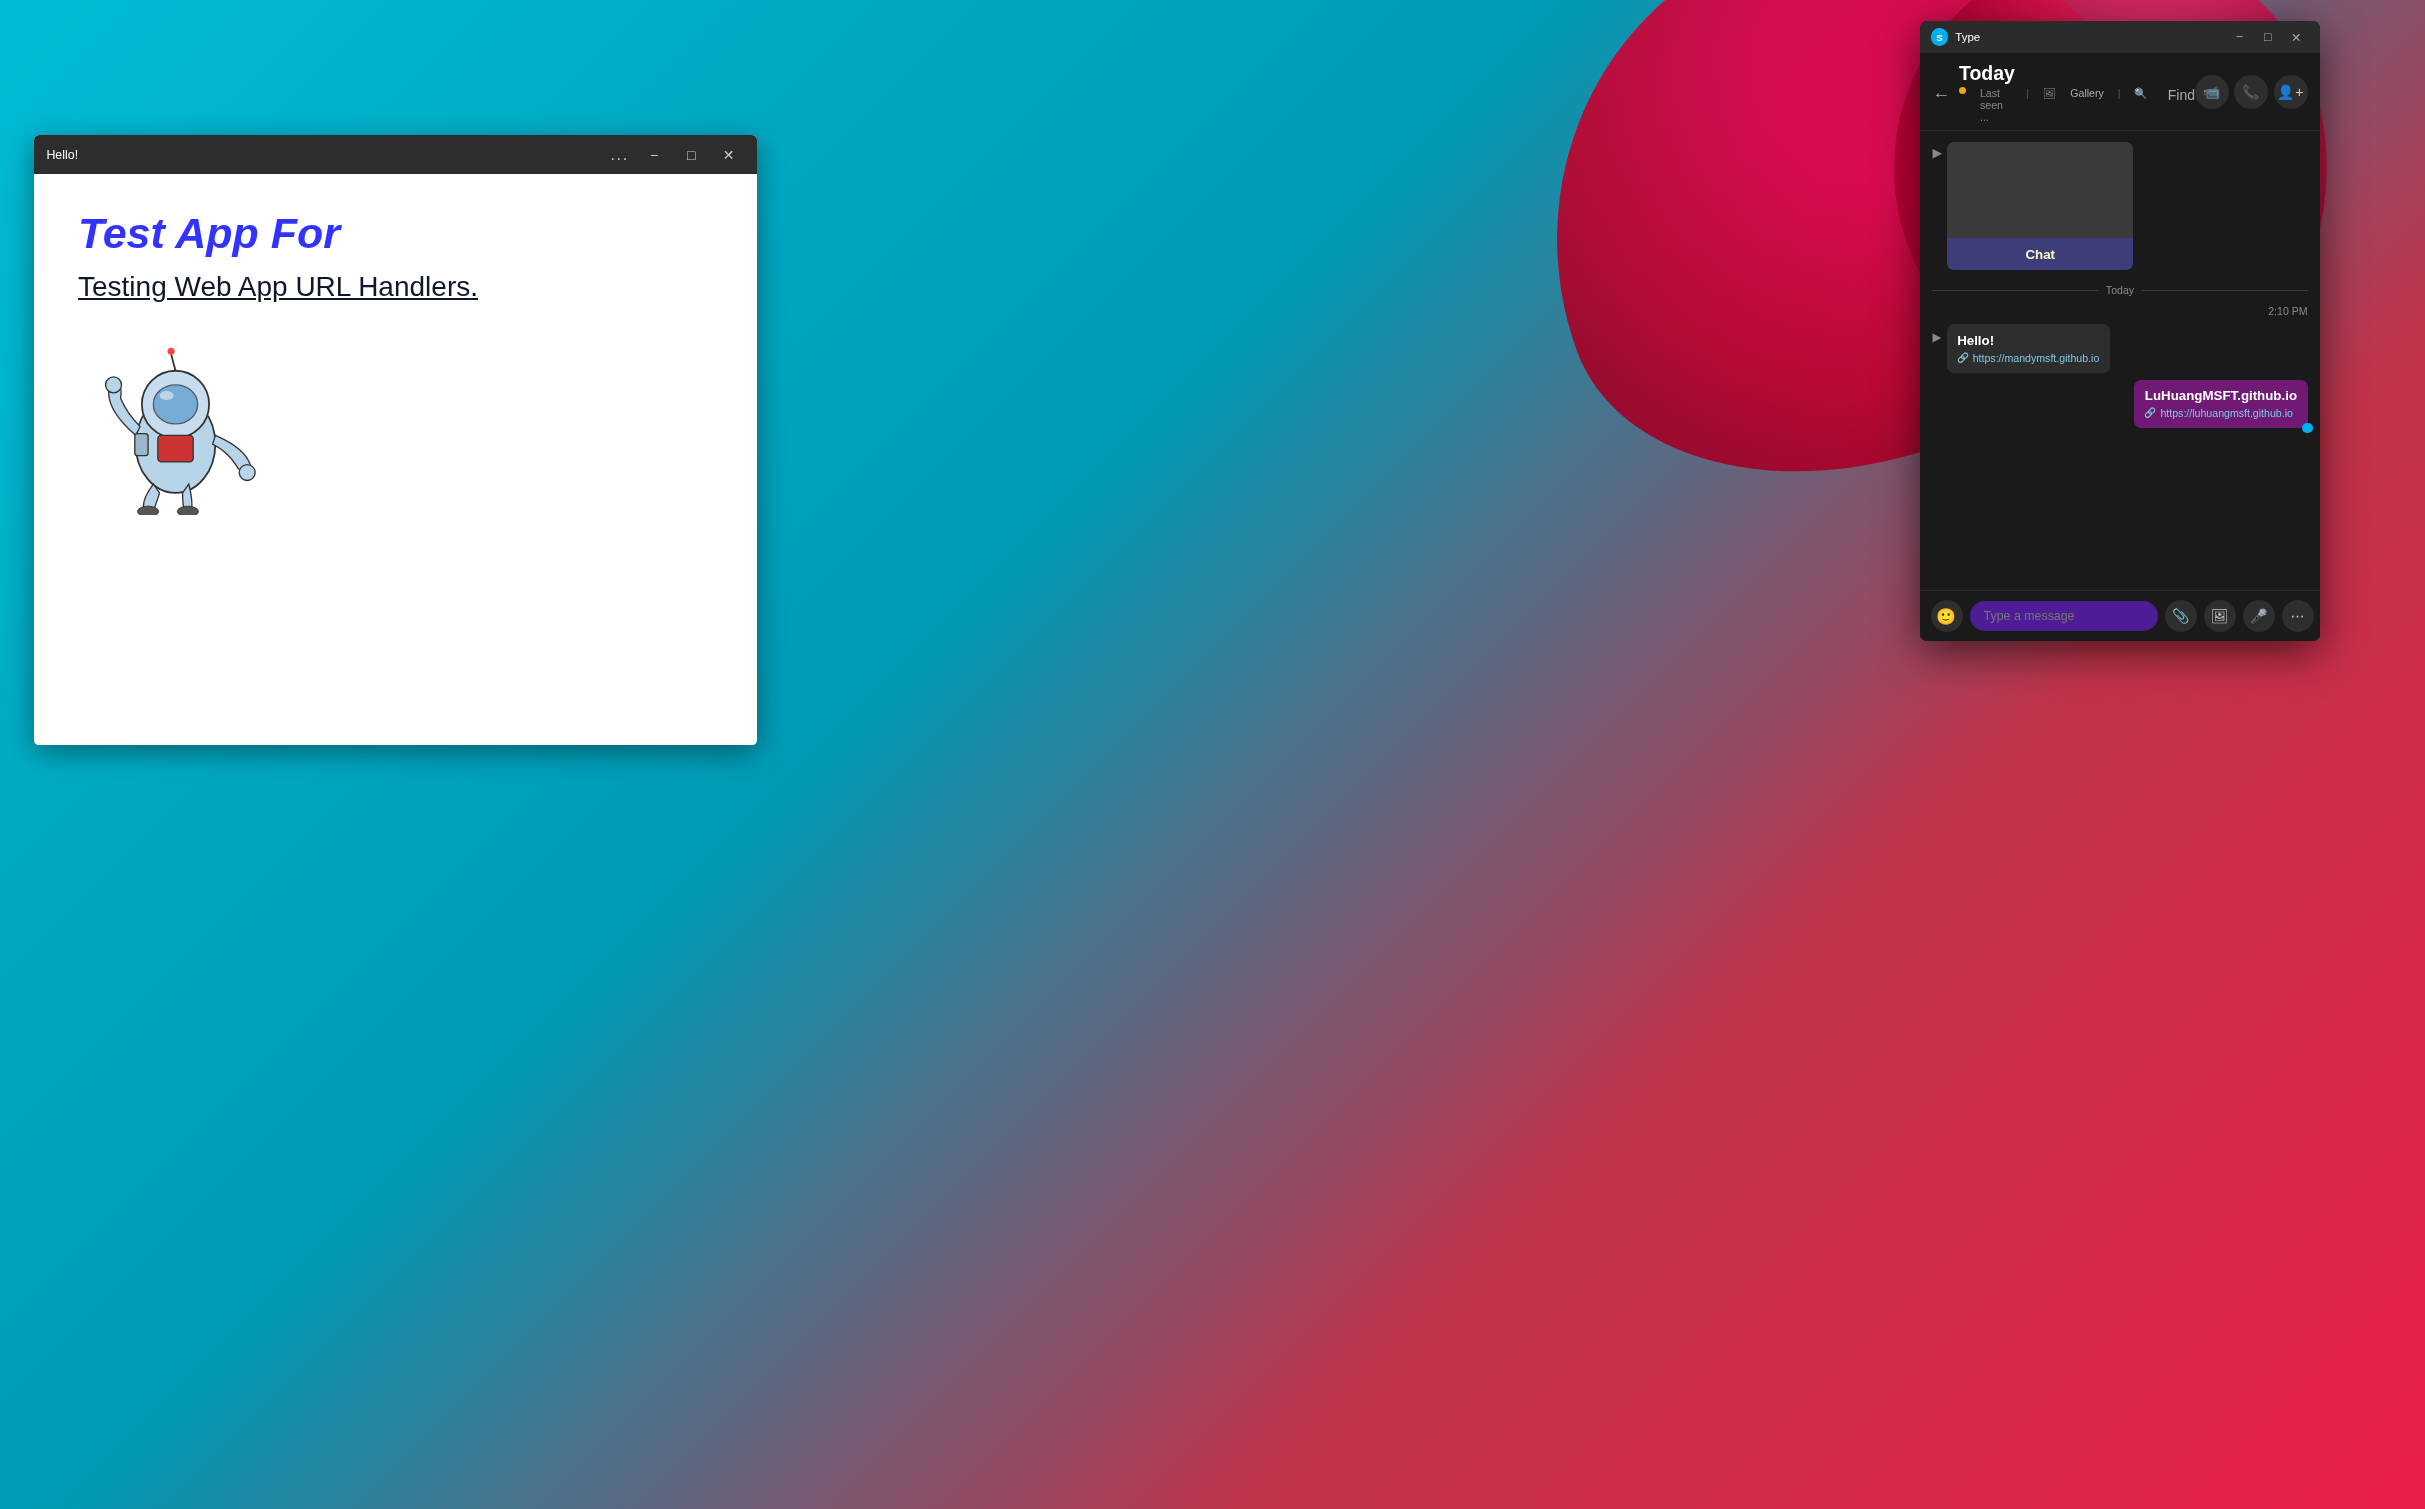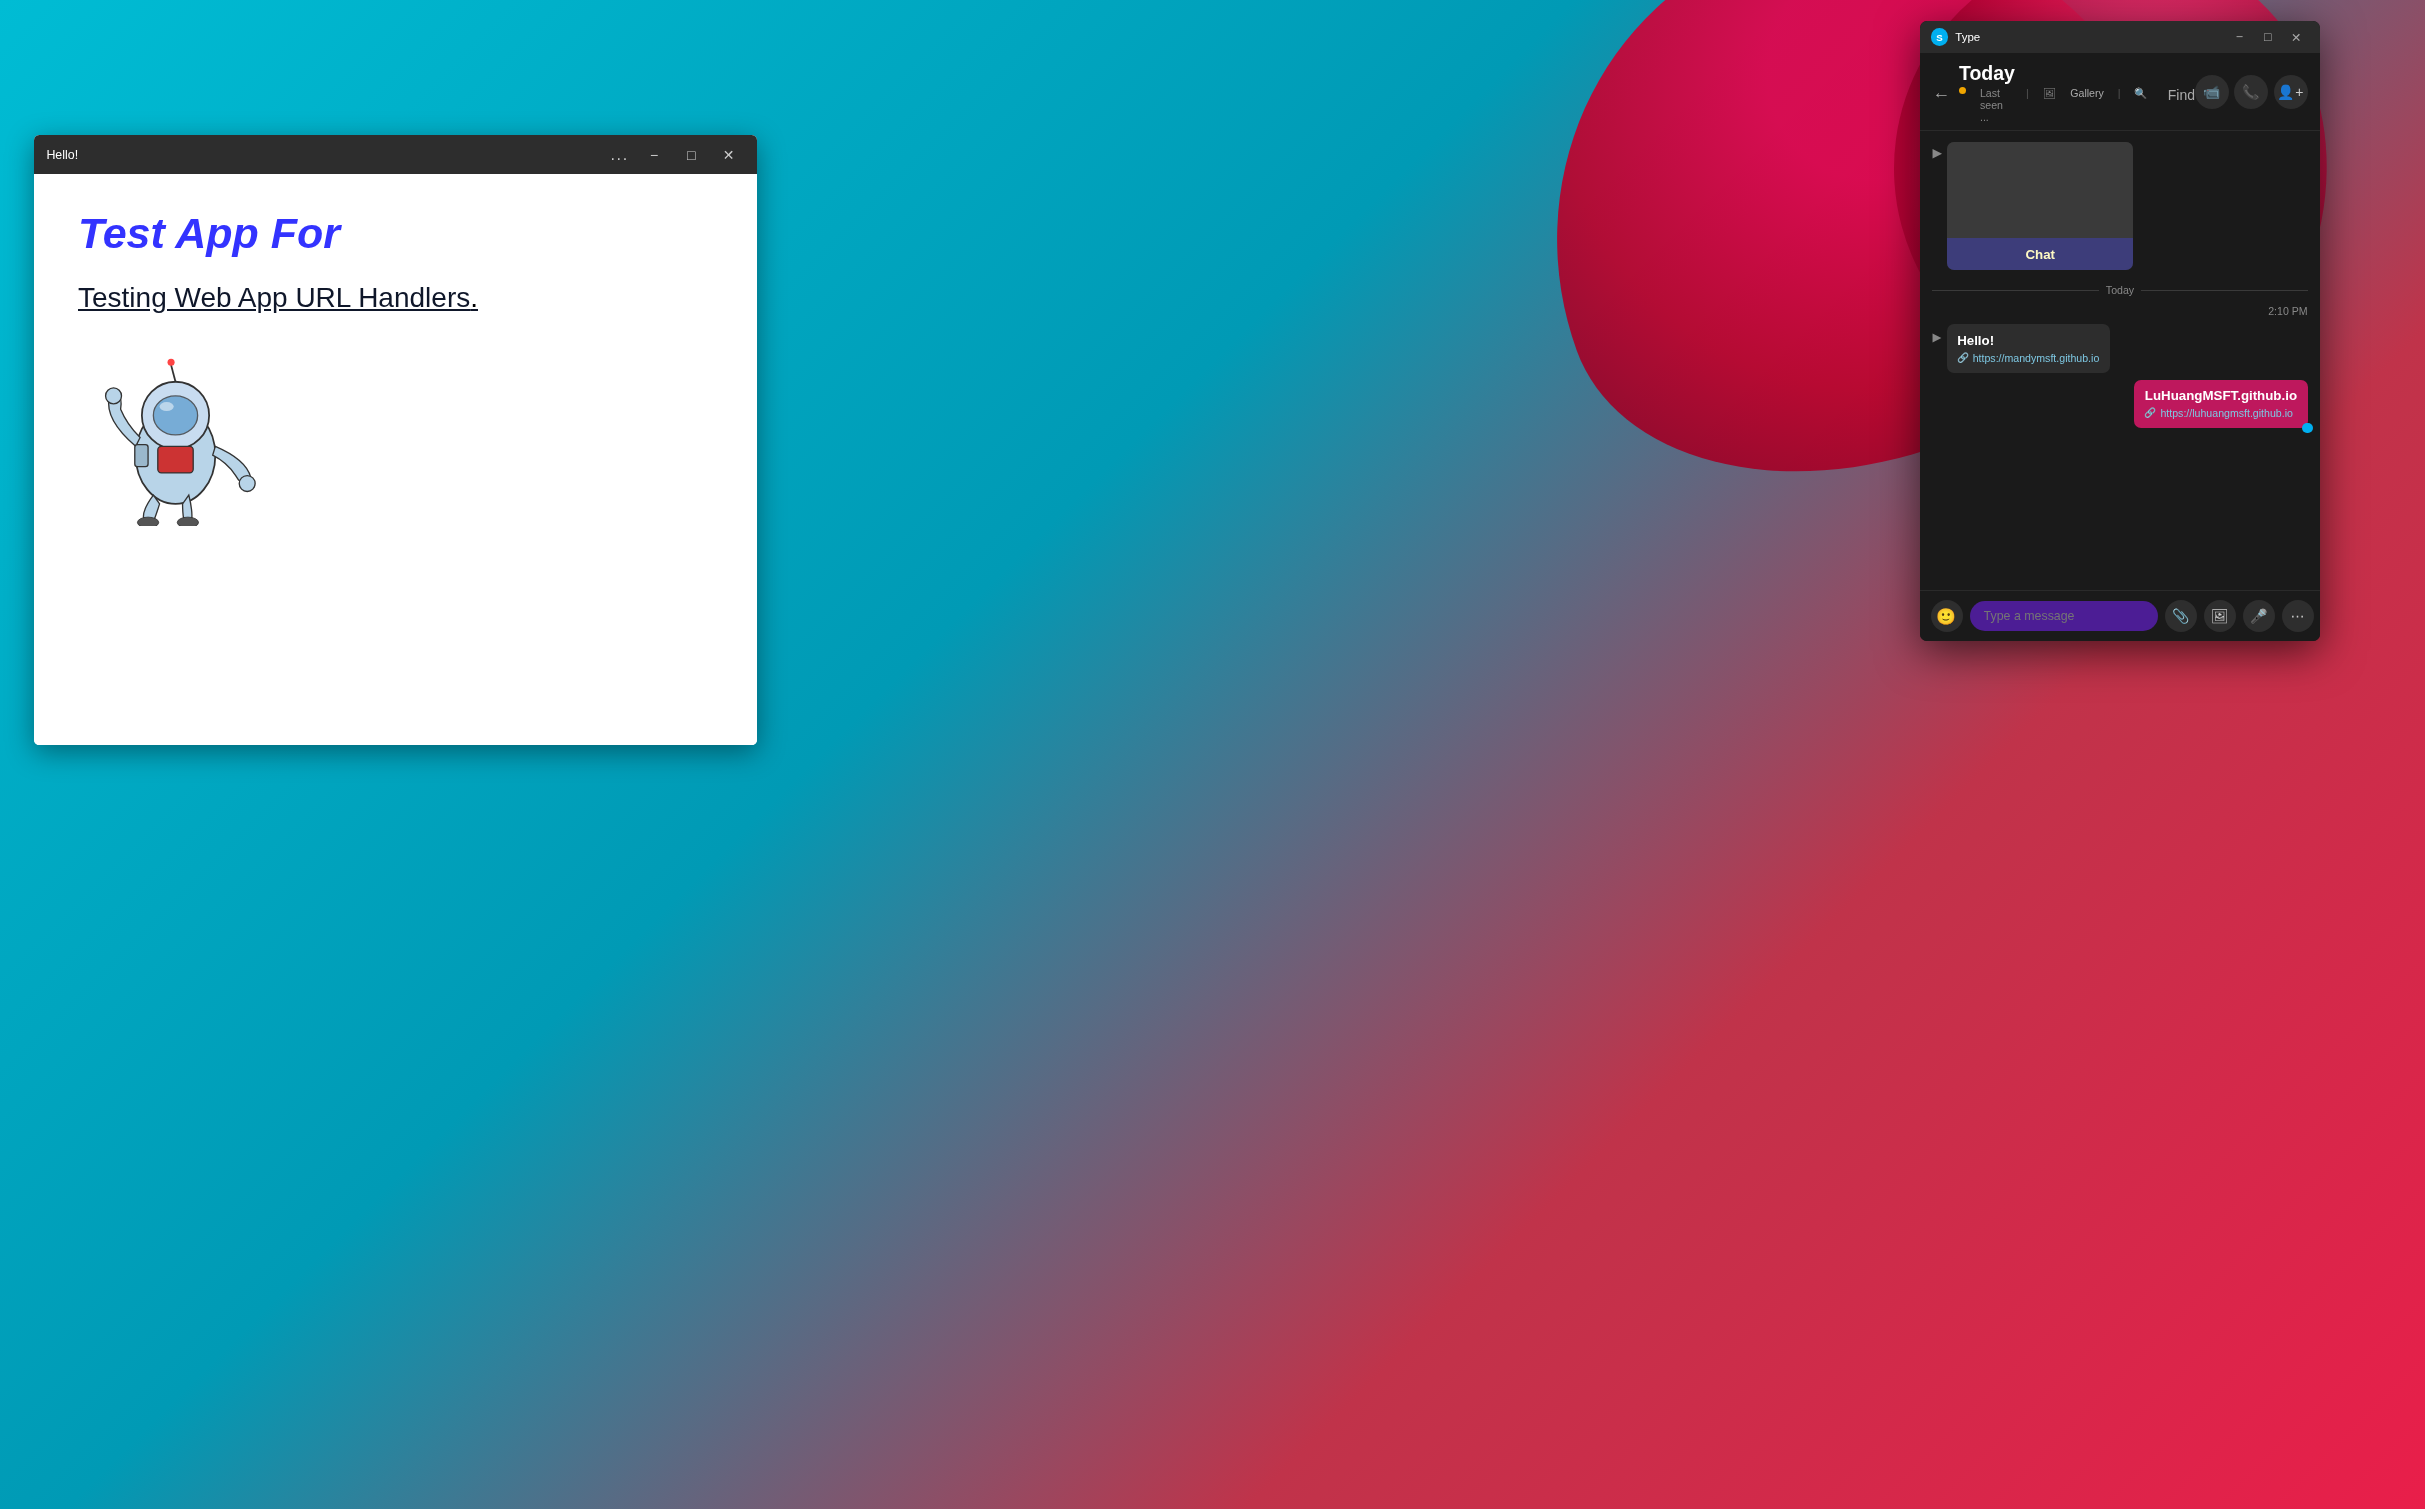--- a/index.html
+++ b/index.html
@@ -101,21 +101,21 @@
       padding: 35px 44px;
       background: #ffffff;
       border-radius: 0 0 5.3px 5.3px;
     }
 
     .hello-title {
       font-size: 43px;
       font-weight: bold;
       font-style: italic;
       color: #3333ff;
-      margin-bottom: 24px;
+      margin-bottom: 13px;
     }
 
     .hello-link {
       font-size: 28px;
       color: #0f172a;
       text-decoration: underline;
       cursor: pointer;
     }
 
     .hello-link::after {
@@ -375,21 +375,21 @@
       color: #7ec8e3;
       font-size: 10.6px;
     }
 
     .link-icon {
       font-size: 9.7px;
       color: #7ec8e3;
     }
 
     .message-bubble-right {
-      background: #be185d;
+      background: #701a75;
       border-radius: 7px;
       padding: 8.9px 10.6px;
       max-width: 195px;
       position: relative;
       margin-left: 32px;
     }
 
     .message-row-right {
       display: flex;
       align-items: flex-start;

